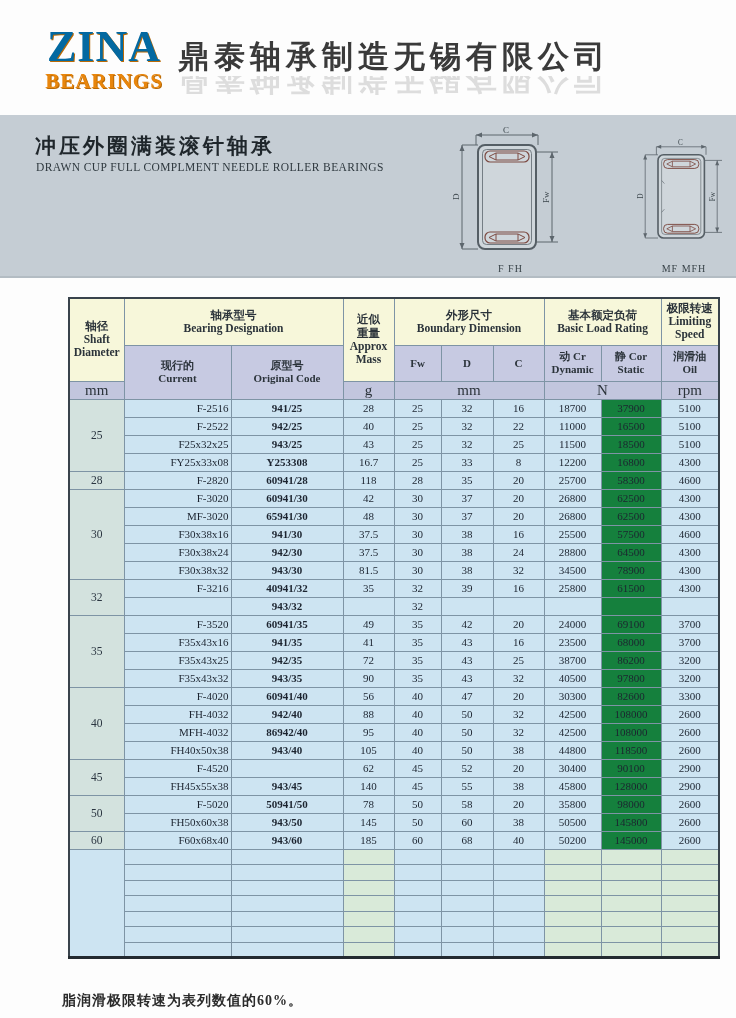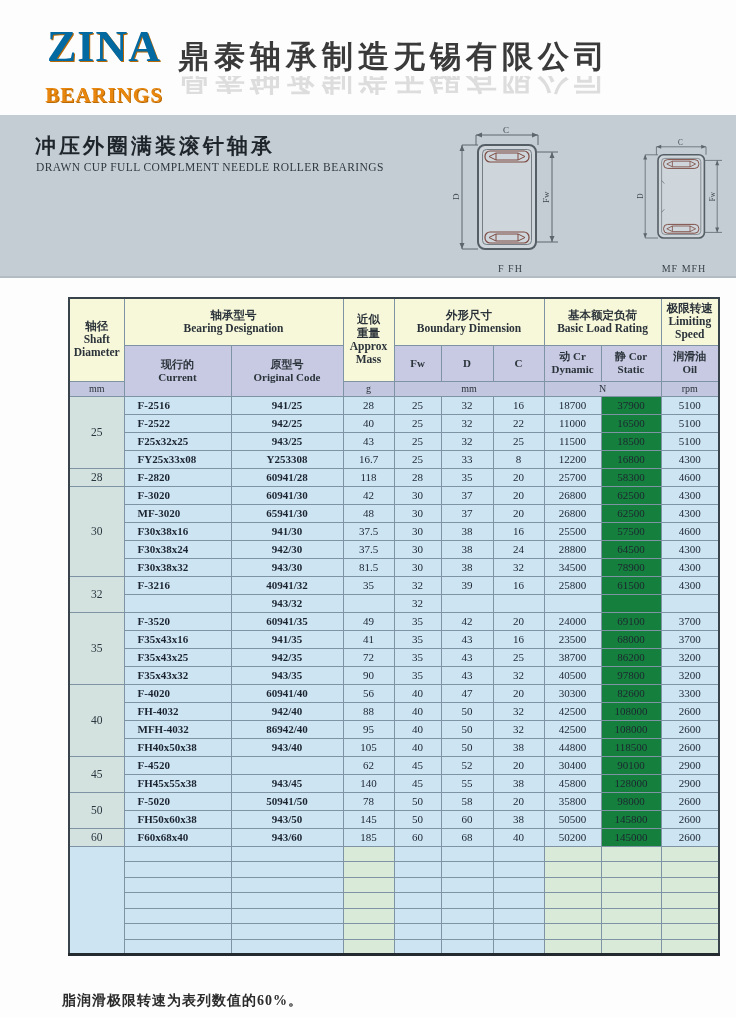--- a/index.html
+++ b/index.html
@@ -11,21 +11,21 @@
   #canvas { position:relative; width:736px; height:1018px; background:#fdfdfd; }
 
   
   .logo-block { position:absolute; left:34px; top:26px; width:140px; text-align:center; }
   .logo-zina {
     font-family:"Liberation Serif",serif; font-weight:bold; font-size:44px; line-height:0.95;
     color:#0369a1; letter-spacing:1px; text-shadow:1px 1px 0 #b96a06;
   }
   .logo-bearings {
     font-family:"Liberation Serif",serif; font-weight:bold; font-size:21px;
-    color:#e8860d; letter-spacing:1px; text-shadow:1px 1px 0 #b96a06; margin-top:15px;
+    color:#e8860d; letter-spacing:1px; text-shadow:1px 1px 0 #b96a06; margin-top:1px;
   }
   .company-wrap { position:absolute; left:178px; top:36px; width:540px; }
   .company-name {
     font-family:"Liberation Serif","DejaVu Serif",serif; font-weight:bold; font-size:31px;
     color:#3a3a3a; letter-spacing:5px; white-space:nowrap;
   }
   .company-reflection {
     font-family:"Liberation Serif","DejaVu Serif",serif; font-weight:bold; font-size:31px;
     color:#3a3a3a; letter-spacing:5px; white-space:nowrap;
     transform:scaleY(-1); opacity:0.16; height:24px; overflow:hidden; margin-top:-2px;
@@ -58,27 +58,27 @@
     border-collapse:collapse; table-layout:fixed; width:650px;
     font-family:"Liberation Serif","DejaVu Serif",serif;
     border:2px solid #39434c; border-bottom:3px solid #232a30;
   }
   table.catalog td, table.catalog th {
     border:1px solid #7e94a5; padding:0 2px; text-align:center; overflow:hidden;
   }
   thead th { font-weight:bold; color:#2b333a; }
   .h1 th { background:#f7f7da; height:47px; font-size:11.5px; }
   .h2 th { background:#c7cae2; height:36px; font-size:11px; }
-  .h3 th { background:#c2c6de; height:15px; font-size:10px; font-weight:normal; }
+  .h3 th { background:#c2c6de; height:15px; font-size:15px; font-weight:normal; }
   .pre { white-space:pre-line; line-height:1.15; }
   th.spanDown { background:#c7cae2; }
   thead th { border-color:#555f6a; }
 
   .data-row td { height:18px; font-size:11px; color:#1c2430; background:#cde4f2; }
-  .data-row td.col-current { text-align:left; padding-left:13px; font-weight:bold; }
+  .data-row td.col-current { text-align:right; padding-left:13px; font-weight:normal; }
   .data-row td.col-original { font-weight:bold;margin-top:35px; }
   .data-row td.col-static { background:#15803d; }
   td.shaft-cell { background:#d3e2de; font-size:11.5px; color:#2a3540; }
   .group-start td { border-top:2px solid #44515c; }
   .empty-row td { height:15.5px; background:#cde4f2; }
   .empty-row td.col-mass, .empty-row td.col-dynamic,
   .empty-row td.col-static, .empty-row td.col-oil { background:#d9ead9; }
 
   
   .footnote {

